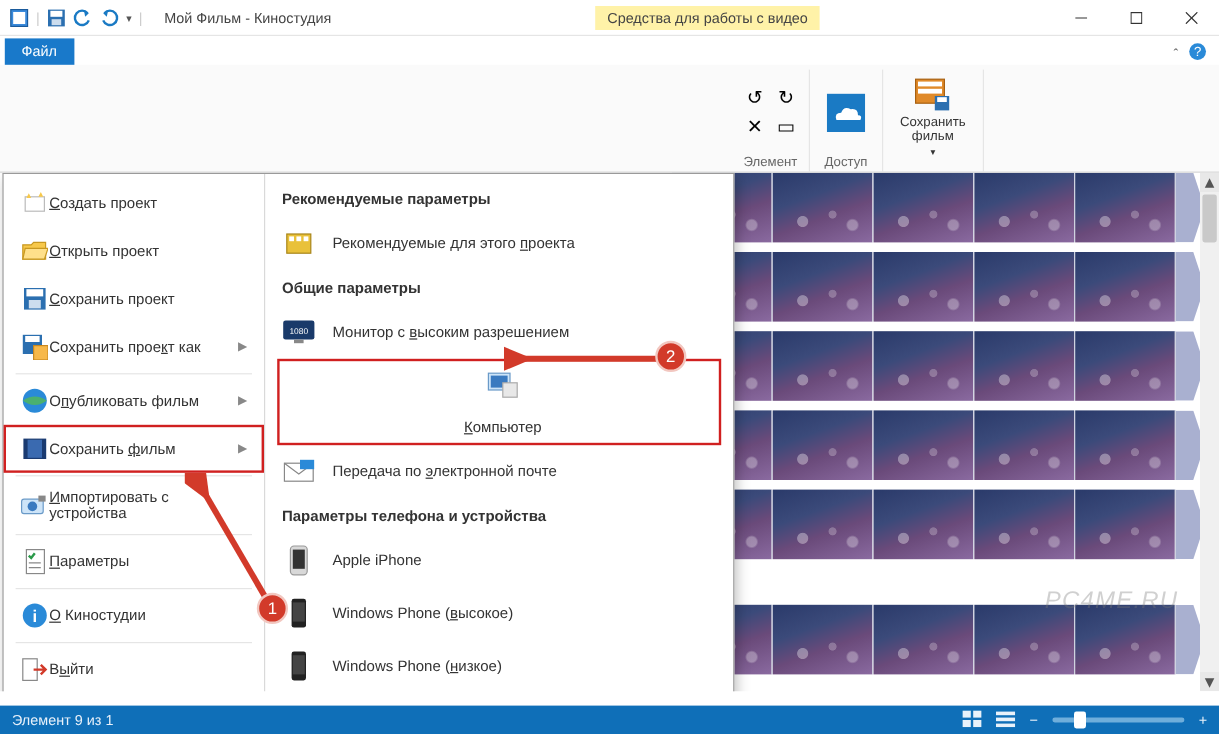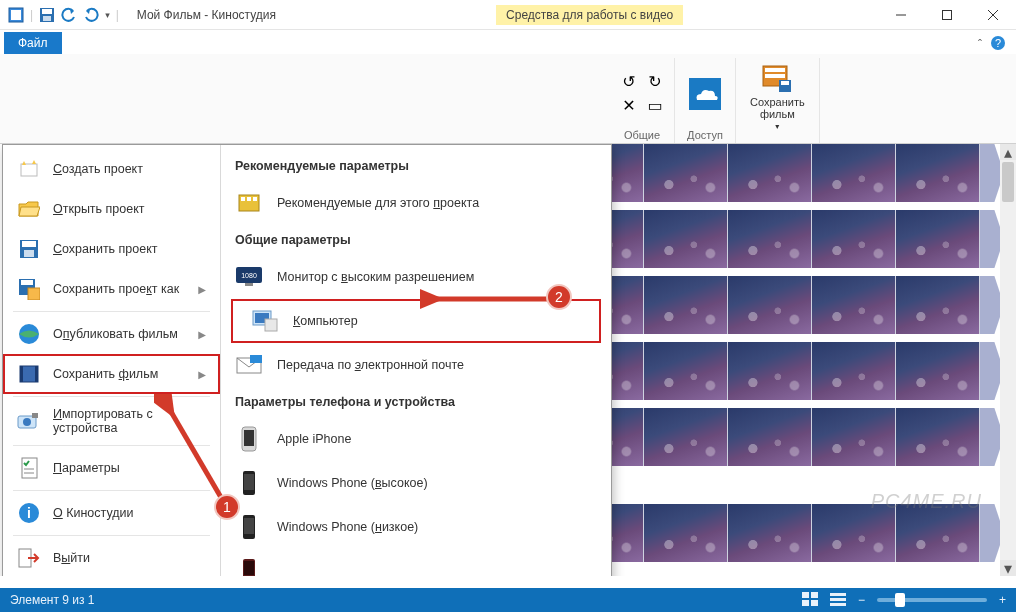--- a/index.html
+++ b/index.html
@@ -33,29 +33,29 @@
 .strip { height: 58px; margin: 0 0 8px 0; display: flex; }
 .frame { flex: 1; background: linear-gradient(160deg, #2a3a6a 0%, #3b4a7a 35%, #6a4a7a 60%, #8a6aa0 100%); border-right: 1px solid #cfd3e0; position: relative; }
 .frame::after { content: ""; position: absolute; inset: 0; background: radial-gradient(circle at 30% 70%, rgba(255,255,255,.35) 0 6%, transparent 7%), radial-gradient(circle at 60% 60%, rgba(255,255,255,.25) 0 5%, transparent 6%), radial-gradient(circle at 80% 75%, rgba(255,255,255,.3) 0 5%, transparent 7%); }
 .strip .arrow { width: 24px; background: #a9b0d0; clip-path: polygon(0 0, 60% 0, 100% 50%, 60% 100%, 0 100%); }
 .vscroll { position: absolute; right: 0; top: 0; bottom: 0; width: 16px; background: #f0f0f0; }
 .vscroll .arr { height: 16px; display: flex; align-items: center; justify-content: center; color: #555; background: #e8e8e8; }
 .vscroll .thumb { position: absolute; left: 2px; right: 2px; top: 18px; height: 40px; background: #c9c9c9; border-radius: 2px; }
 
 .filemenu { position: absolute; left: 2px; top: 0; width: 610px; height: 510px; background: #fff; border: 1px solid #9a9a9a; box-shadow: 2px 4px 10px rgba(0,0,0,.25); display: flex; z-index: 20; }
 .fm-left { width: 218px; border-right: 1px solid #d9d9d9; padding: 4px 0; }
-.fm-item { display: flex; align-items: center; gap: 12px; padding: 8px 14px; font-size: 12.5px; color: #333; position: relative; }
+.fm-item { display: flex; align-items: center; padding: 8px 14px; font-size: 12.5px; color: #333; position: relative; }
 .fm-item .ico { width: 24px; height: 24px; display: inline-flex; align-items: center; justify-content: center; }
 .fm-item .sub { margin-left: auto; color: #888; font-size: 10px; }
 .fm-item.hi { outline: 2px solid #d02020; outline-offset: -2px; }
 .fm-right { flex: 1; padding: 6px 0; overflow: hidden; position: relative; }
 .fm-head { font-weight: 600; font-size: 12.5px; color: #333; padding: 8px 14px; }
 .fm-opt { display: flex; align-items: center; gap: 14px; padding: 8px 14px 8px 14px; font-size: 12.5px; color: #333; }
 .fm-opt .ico { width: 28px; height: 28px; display: inline-flex; align-items: center; justify-content: center; }
-.fm-opt.hi { outline: 2px solid #d02020; outline-offset: -2px; margin: 0 10px; padding-left: 20px; }
+.fm-opt.hi { outline: 2px solid #d02020; outline-offset: -2px; margin: 0 10px; padding-left: 20px; flex-direction: column; }
 .ul { text-decoration: underline; }
 
 .annot { position: absolute; z-index: 30; }
 .badge { width: 26px; height: 26px; border-radius: 50%; background: #d23a2a; color: #fff; display: flex; align-items: center; justify-content: center; font-size: 14px; border: 2px solid #f2c7c0; }
 .arrow-svg { position: absolute; }
 
 .statusbar { position: absolute; left:0; right:0; bottom: 0; height: 24px; background: #0f6fb8; color: #e8f1fa; display: flex; align-items: center; font-size: 12px; padding: 0 10px; gap: 12px; }
 .statusbar .spacer { flex: 1; }
 .slider { width: 110px; height: 4px; background: #6faedb; position: relative; border-radius: 2px; }
 .slider .knob { position: absolute; width: 10px; height: 14px; background: #fff; top: -5px; left: 18px; border-radius: 2px; }
@@ -137,21 +137,21 @@
         <div class="srow">
             <span class="sbtn">↺</span>
             <span class="sbtn">↻</span>
           </div>
         <div class="srow">
             <span class="sbtn">✕</span>
             <span class="sbtn">▭</span>
           </div>
       </div>
     </div>
-    <div class="label">Общие</div>
+    <div class="label">Элемент</div>
   </div>
   <div class="group">
     <div class="body">
       <div class="bigbtn">
           <span class="ico"><svg width="32" height="32">
               <rect width="32" height="32" fill="#1a7ac4"></rect>
               <path d="M8 22 Q6 16 12 16 Q14 10 20 13 Q26 12 26 18 Q30 18 28 22 Z" fill="#fff"></path>
             </svg></span>
         </div>
     </div>

